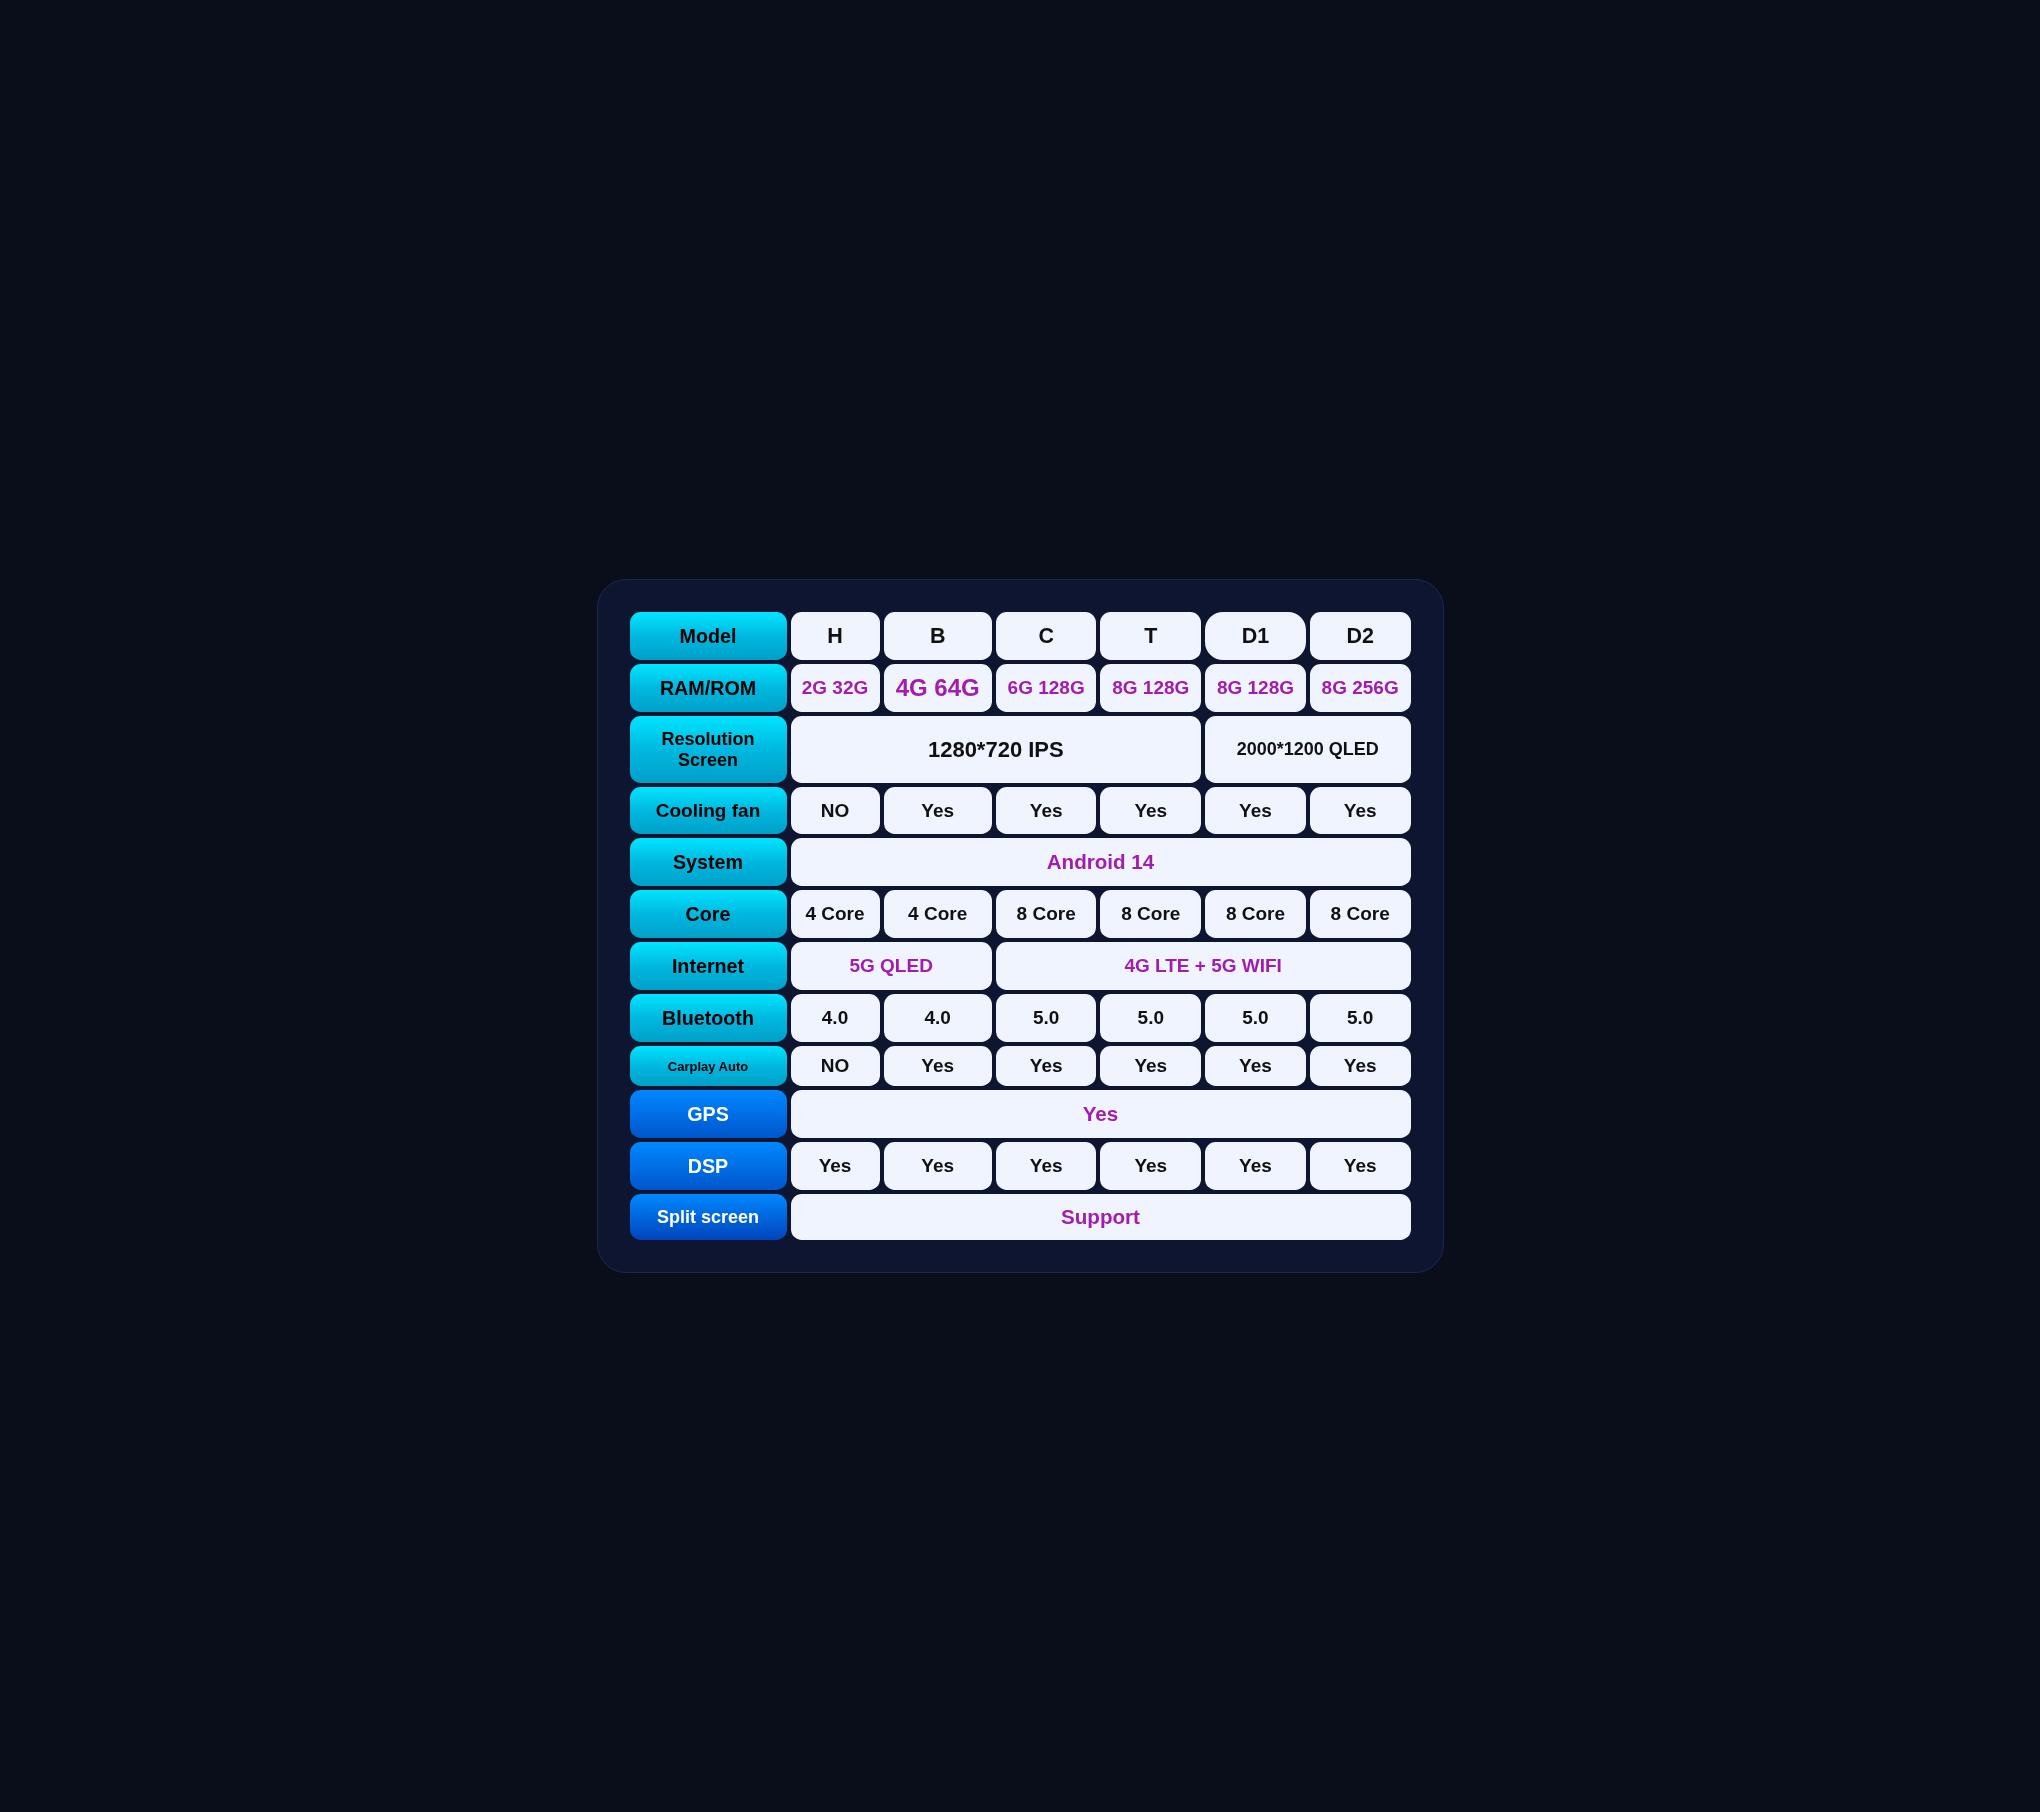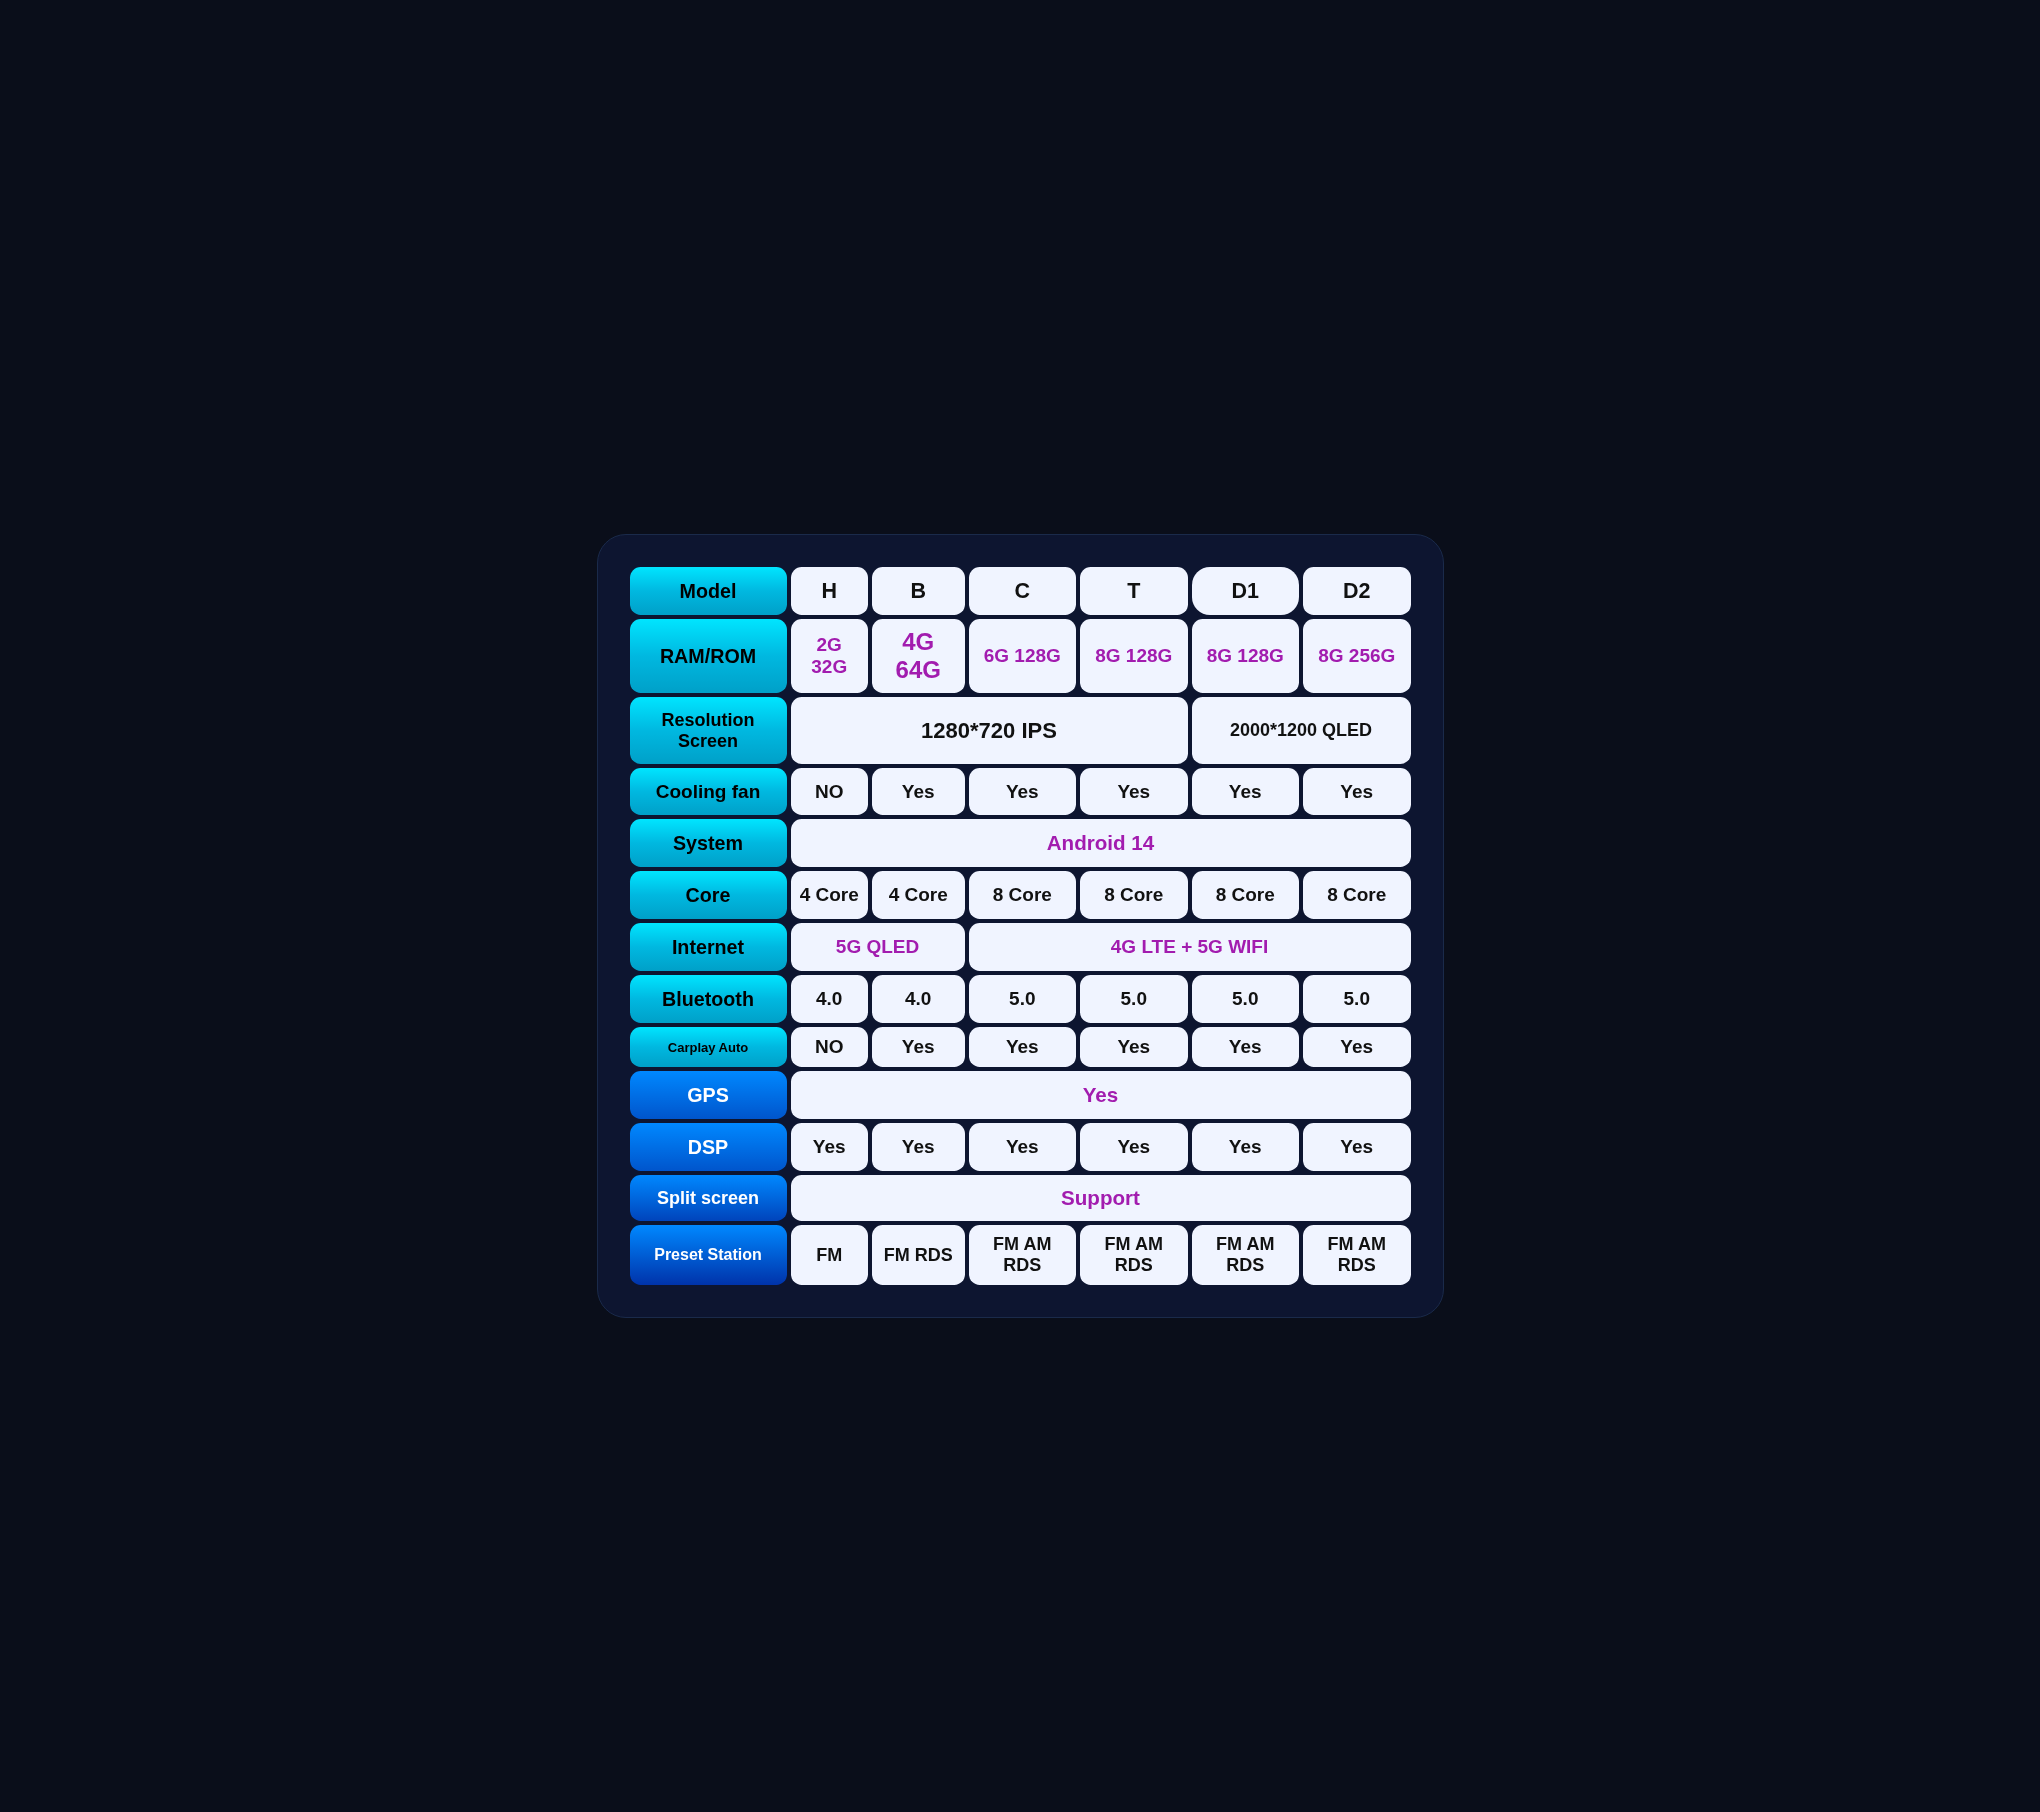--- a/index.html
+++ b/index.html
@@ -149,26 +149,17 @@
       <td class="cell data-cell" style="font-size:19px;font-weight:bold;">Yes</td>
       <td class="cell data-cell" style="font-size:19px;font-weight:bold;">Yes</td>
       <td class="cell data-cell" style="font-size:19px;font-weight:bold;">Yes</td>
     </tr>
 
     <tr>
       <td class="cell header-cell row-label" style="background: linear-gradient(180deg,#0088ff 0%,#0044bb 100%); color:#fff; font-size:18px;">Split screen</td>
       <td class="cell data-cell blue-text" colspan="6" style="font-size:20.6px;font-weight:bold;">Support</td>
     </tr>
 
-    <tr>
-      <td class="cell header-cell row-label" style="background: linear-gradient(180deg,#0088ff 0%,#0033aa 100%); color:#fff; font-size:16px;">Preset Station</td>
-      <td class="cell data-cell" style="font-size:18px;font-weight:bold;">FM</td>
-      <td class="cell data-cell" style="font-size:18px;font-weight:bold;">FM RDS</td>
-      <td class="cell data-cell" style="font-size:18px;font-weight:bold;">FM AM RDS</td>
-      <td class="cell data-cell" style="font-size:18px;font-weight:bold;">FM AM RDS</td>
-      <td class="cell data-cell" style="font-size:18px;font-weight:bold;">FM AM RDS</td>
-      <td class="cell data-cell" style="font-size:18px;font-weight:bold;">FM AM RDS</td>
-    </tr>
 
   </tbody>
     </table>
 </div>
 
 
 </body></html>

